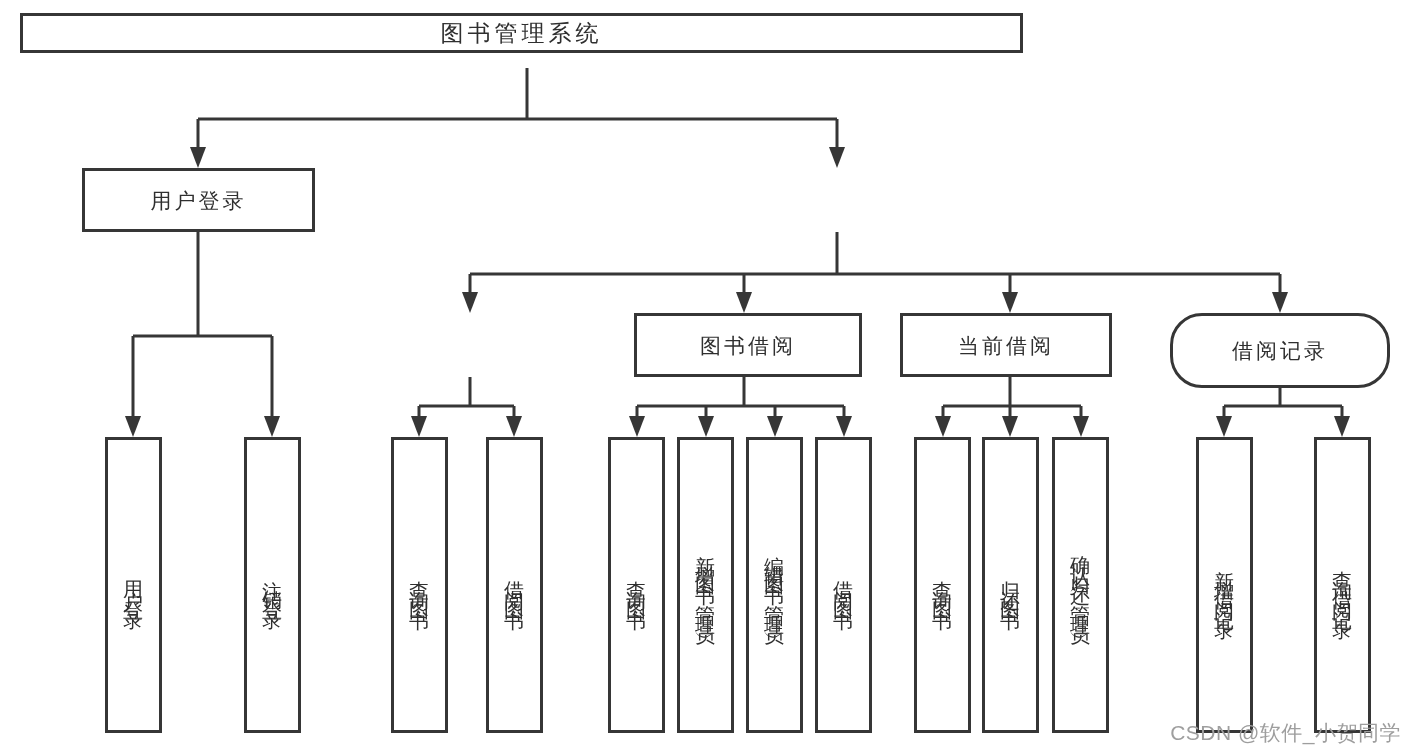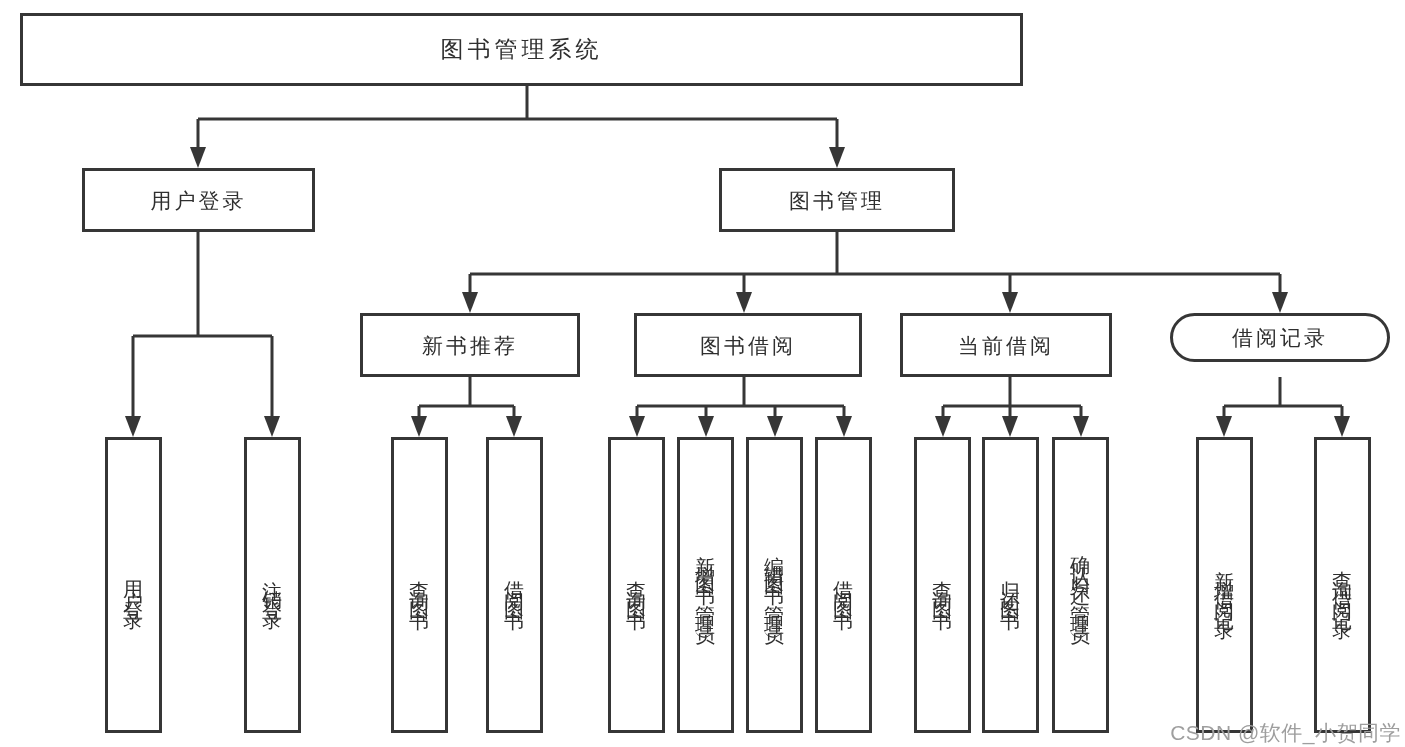--- a/index.html
+++ b/index.html
@@ -112,41 +112,35 @@
       <path class="arrow" d="M1073 416 L1089 416 L1081 437 Z"></path>
     </g>
 
     <g>
       <path class="line" d="M1280 377 V406 M1224 406 H1342 M1224 406 V432 M1342 406 V432"></path>
       <path class="arrow" d="M1216 416 L1232 416 L1224 437 Z"></path>
       <path class="arrow" d="M1334 416 L1350 416 L1342 437 Z"></path>
     </g>
   </svg>
 
-  <div class="box" style="left:20px; top:13px; width:1003px; height:73px;">
+  <div class="box" style="left:20px; top:13px; width:1003px; height:40px;">
     <span class="hlabel root">图书管理系统</span>
   </div>
 
   <div class="box" style="left:82px; top:168px; width:233px; height:64px;">
     <span class="hlabel">用户登录</span>
   </div>
-  <div class="box" style="left:719px; top:168px; width:236px; height:64px;">
-    <span class="hlabel">图书管理</span>
-  </div>
 
-  <div class="box" style="left:360px; top:313px; width:220px; height:64px;">
-    <span class="hlabel">新书推荐</span>
-  </div>
   <div class="box" style="left:634px; top:313px; width:228px; height:64px;">
     <span class="hlabel">图书借阅</span>
   </div>
   <div class="box" style="left:900px; top:313px; width:212px; height:64px;">
     <span class="hlabel">当前借阅</span>
   </div>
-  <div class="box" style="left:1170px; top:313px; width:220px; height:49px;border-radius:32px;">
+  <div class="box" style="left:1170px; top:313px; width:220px; height:75px;border-radius:32px;">
     <span class="hlabel">借阅记录</span>
   </div>
 
   <div class="box" style="left:105px; top:437px; width:57px; height:296px;">
     <span class="vtext">用户登录</span>
   </div>
   <div class="box" style="left:244px; top:437px; width:57px; height:296px;">
     <span class="vtext">注销登录</span>
   </div>
 

